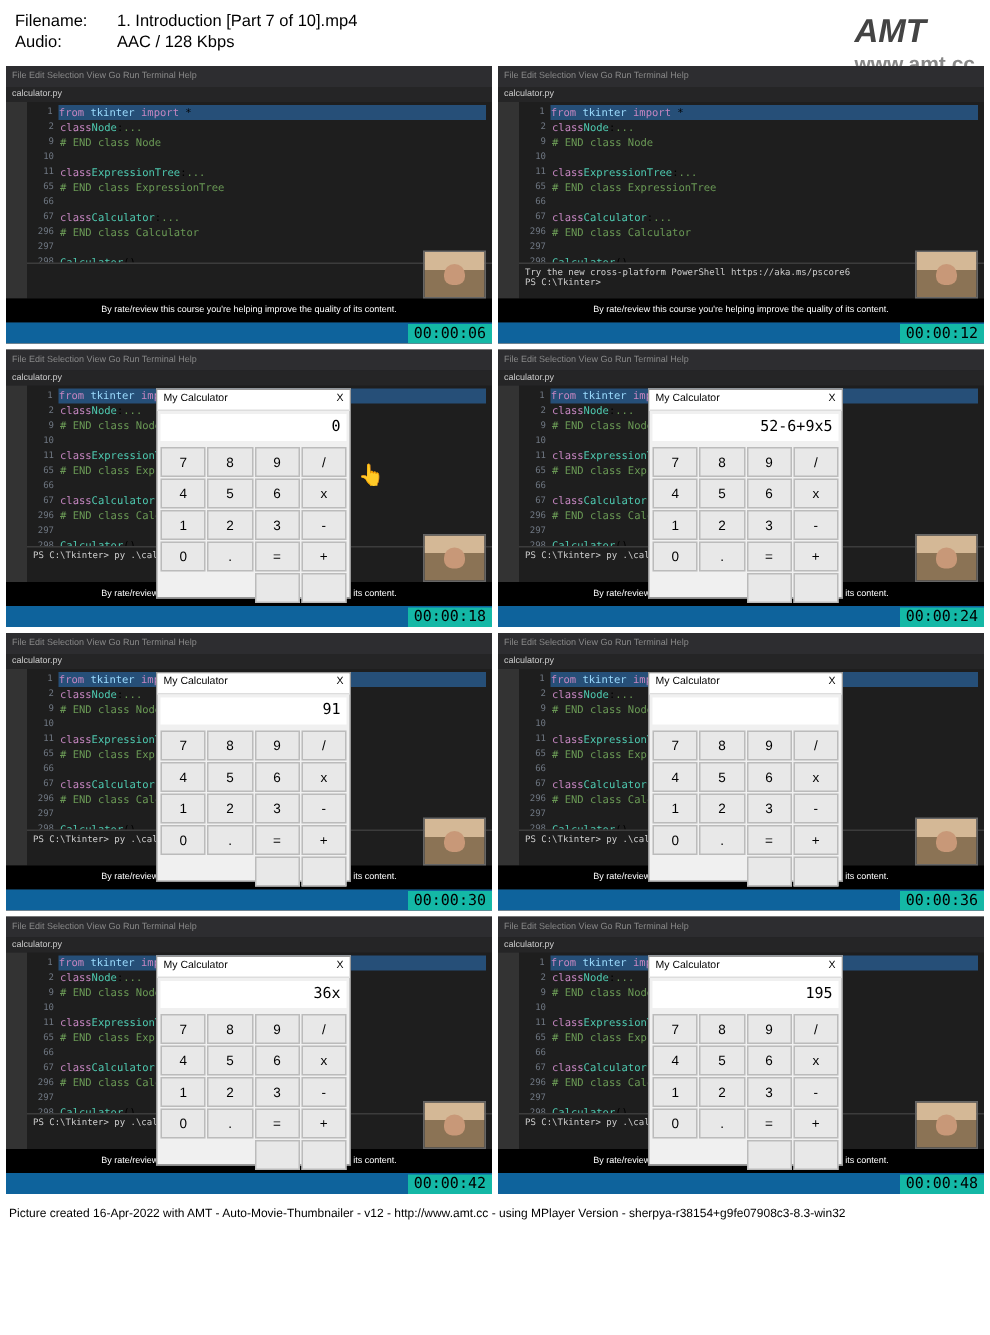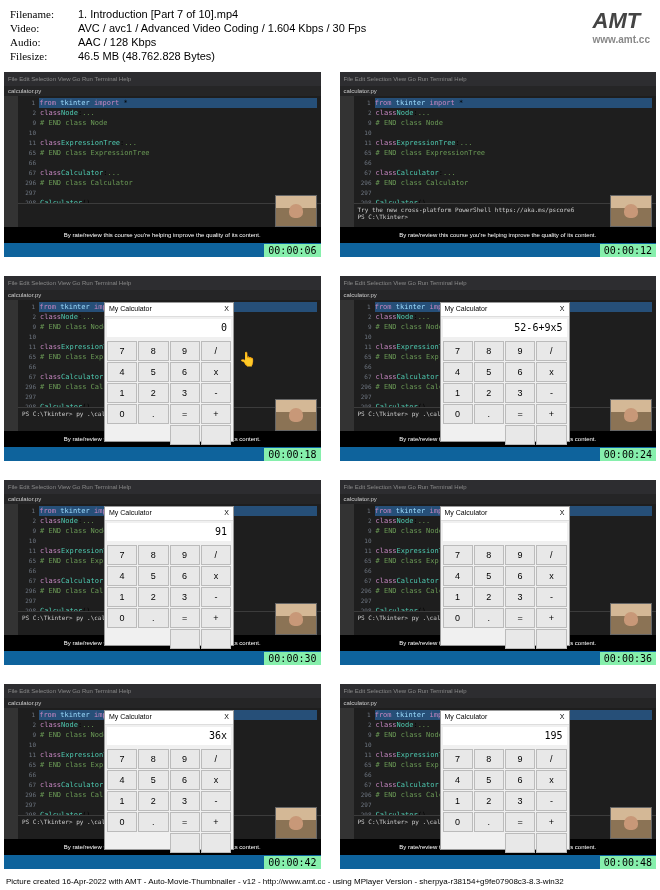--- a/index.html
+++ b/index.html
@@ -1,25 +1,25 @@
 <!DOCTYPE html>
 <html><head>
 <meta charset="utf-8">
 <style>
 * { margin: 0; padding: 0; box-sizing: border-box; }
 body { font-family: Arial, sans-serif; background: #fff; width: 660px; font-size: 11px; }
 
 .header { padding: 8px 10px; background: #fff; position: relative; }
 .info-row { display: flex; margin-bottom: 2px; font-size: 11px; }
-.info-label { width: 68px; color: #000; font-family: Liberation Serif, serif; }
+.info-label { width: 68px; color: #000; }
 .info-value { color: #000; }
 .logo { position: absolute; right: 10px; top: 8px; font-size: 22px; font-weight: bold; color: #444; font-style: italic; }
-.logo-sub { font-size: 10px; font-style: normal; display: block; text-align: right; color: #888; }
-
-.grid { display: grid; grid-template-columns: 1fr 1fr; gap: 19px; padding: 0 4px 4px; background: #fff; }
+.logo-sub { font-size: 14px; font-style: normal; display: block; text-align: right; color: #888; }
+
+.grid { display: grid; grid-template-columns: 1fr 1fr; gap: 4px; padding: 0 4px 4px; background: #fff; }
 
 .thumb { position: relative; background: #1e1e1e; height: 185px; overflow: hidden; }
 .thumb-header { background: #2d2d30; height: 14px; display: flex; align-items: center; padding: 0 4px; font-size: 6px; color: #888; gap: 6px; }
 .thumb-tab { background: #252526; height: 10px; padding: 0 4px; font-size: 6px; color: #ccc; display: flex; align-items: center; }
 .activity-bar { position: absolute; left: 0; top: 24px; bottom: 30px; width: 14px; background: #333; }
 
 .code-area { position: absolute; left: 14px; top: 24px; right: 0; padding: 2px 4px; font-family: 'Consolas', monospace; font-size: 7px; line-height: 10px; }
 .code-line { display: flex; }
 .line-num { width: 18px; color: #6e7681; text-align: right; padding-right: 4px; font-size: 6px; }
 .kw { color: #c586c0; }
@@ -27,21 +27,21 @@
 .cls { color: #4ec9b0; }
 .com { color: #6a9955; }
 .hl { background: #264f78; display: inline-block; width: 100%; }
 
 .terminal { position: absolute; left: 14px; right: 0; bottom: 30px; height: 24px; background: #1e1e1e; border-top: 1px solid #3c3c3c; padding: 2px 4px; font-family: Consolas, monospace; font-size: 6px; color: #ccc; }
 
 .caption-bar { position: absolute; bottom: 14px; left: 0; right: 0; height: 16px; background: #000; display: flex; align-items: center; justify-content: center; }
 .caption { color: #fff; font-size: 6px; }
 .status-bar { position: absolute; bottom: 0; left: 0; right: 0; height: 14px; background: #0e639c; }
 
-.timestamp { position: absolute; bottom: 0; right: 0; background: #86efac; color: #000; padding: 1px 4px; font-size: 10px; font-family: monospace; z-index: 10; }
+.timestamp { position: absolute; bottom: 0; right: 0; background: #14b8a6; color: #000; padding: 1px 4px; font-size: 10px; font-family: monospace; z-index: 10; }
 
 .webcam { position: absolute; bottom: 30px; right: 4px; width: 42px; height: 32px; background: linear-gradient(180deg, #d4b896 40%, #8b7355 40%); border: 1px solid #666; z-index: 5; }
 .webcam::after { content: ''; position: absolute; left: 50%; top: 8px; transform: translateX(-50%); width: 14px; height: 14px; background: #c89878; border-radius: 50% 50% 40% 40%; }
 
 .calc { position: absolute; left: 100px; top: 26px; width: 130px; height: 140px; background: #f0f0f0; border: 1px solid #999; z-index: 4; }
 .calc-title { background: #fff; height: 14px; font-size: 7px; padding: 2px 4px; display: flex; justify-content: space-between; border-bottom: 1px solid #ddd; }
 .calc-display { background: #fff; height: 18px; margin: 2px; text-align: right; padding: 3px 4px; font-size: 10px; font-family: monospace; }
 .calc-grid { display: grid; grid-template-columns: repeat(4, 1fr); gap: 1px; padding: 2px; }
 .calc-btn { background: #e8e8e8; border: 1px solid #bbb; height: 20px; display: flex; align-items: center; justify-content: center; font-size: 9px; cursor: pointer; }
 .calc-clear { grid-column: span 2; margin-top: 44px; }
@@ -52,30 +52,22 @@
 </style>
 </head>
 <body>
 
 <div class="header">
   <div class="info-row">
       <div class="info-label">Filename:</div>
       <div class="info-value">1. Introduction [Part 7 of 10].mp4</div>
     </div>
   <div class="info-row">
-      <div class="info-label">Video:</div>
-      <div class="info-value">AVC / avc1 / Advanced Video Coding / 1.604 Kbps / 30 Fps</div>
-    </div>
-  <div class="info-row">
       <div class="info-label">Audio:</div>
       <div class="info-value">AAC / 128 Kbps</div>
-    </div>
-  <div class="info-row">
-      <div class="info-label">Filesize:</div>
-      <div class="info-value">46.5 MB (48.762.828 Bytes)</div>
     </div>
   <div class="logo">
     <span>AMT</span>
     <span class="logo-sub">www.amt.cc</span>
   </div>
 </div>
 
 <div class="grid" id="grid">
     <div class="thumb">
     <div class="thumb-header">File Edit Selection View Go Run Terminal Help</div>

